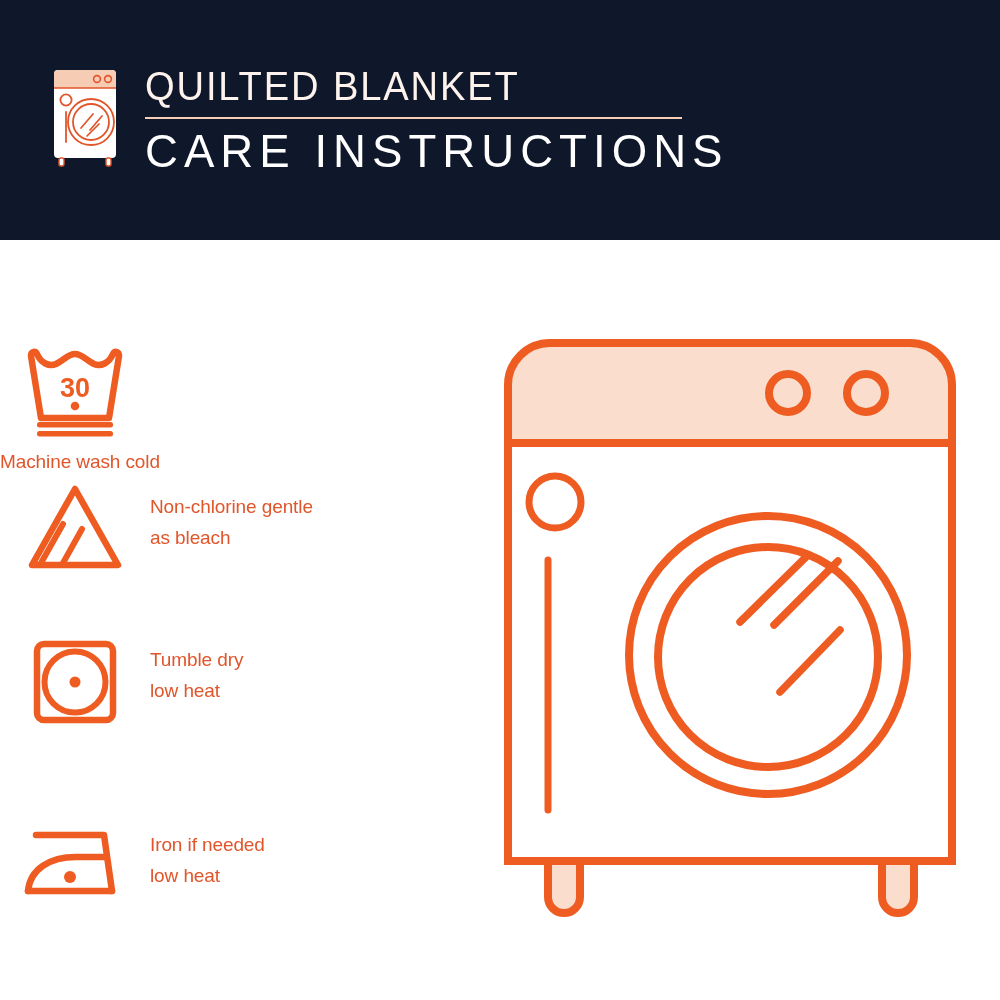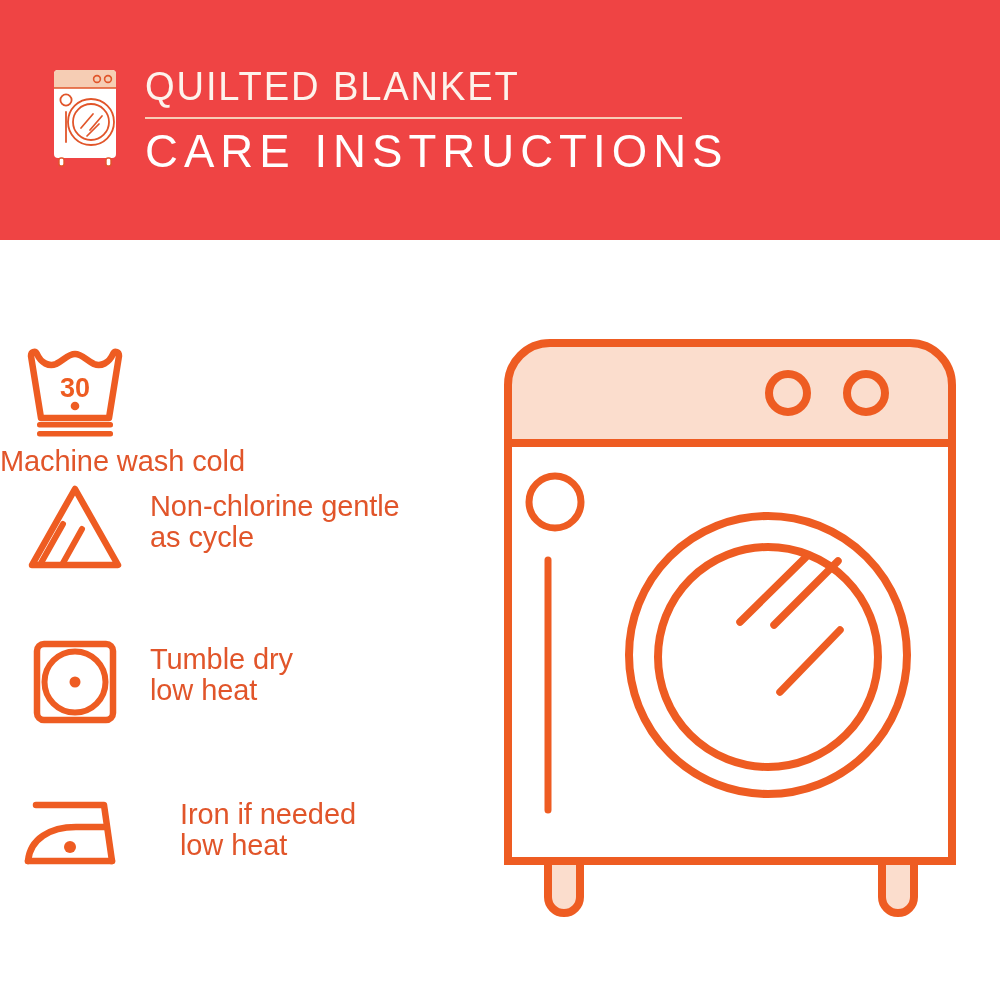--- a/index.html
+++ b/index.html
@@ -20,21 +20,21 @@
     background: #ffffff;
   }
 
   
   .header {
     position: absolute;
     left: 0;
     top: 0;
     width: 1000px;
     height: 240px;
-    background: #ef4444;
+    background: #0f172a;
     box-sizing: border-box;
   }
   .header-inner {
     position: absolute;
     left: 45px;
     top: 62px;
     display: flex;
     align-items: flex-start;
   }
   .brand-logo {
@@ -89,33 +89,33 @@
   .care-row {
     position: absolute;
     left: 0;
     width: 480px;
     display: flex;
     align-items: flex-start;
   }
   .care-row-0 { top: 100px; flex-direction: column; }
   .care-row-1 { top: 237px; }
   .care-row-2 { top: 390px; }
-  .care-row-3 { top: 545px; gap: 30px; }
+  .care-row-3 { top: 575px; }
 
   .care-symbol {
     width: 150px;
     flex: none;
     display: flex;
     justify-content: center;
     align-items: flex-start;
     padding-top: 2px;
   }
   .care-text {
     color: #e1552a;
-    font-size: 29px;
+    font-size: 19px;
     line-height: 31px;
     letter-spacing: -0.1px;
     font-weight: 400;
     font-family: "Liberation Sans", sans-serif;
     padding-top: 8px;
   }
   .care-row-1 .care-text,
   .care-row-2 .care-text,
   .care-row-3 .care-text { padding-top: 14px; }
   .care-text .ln { display: block; white-space: nowrap; }
@@ -196,21 +196,21 @@
     <div class="care-row care-row-1">
       <div class="care-symbol">
         <svg width="106" height="96" viewBox="0 0 106 96">
           <path d="M53 10 L96 86 L10 86 Z" fill="none" stroke="#ee5c22" stroke-width="6.5" stroke-linejoin="round"></path>
           <line x1="41" y1="45" x2="19" y2="84" stroke="#ee5c22" stroke-width="6" stroke-linecap="round"></line>
           <line x1="60" y1="50" x2="41" y2="84" stroke="#ee5c22" stroke-width="6" stroke-linecap="round"></line>
         </svg>
       </div>
       <div class="care-text">
         <span class="ln">Non-chlorine gentle</span>
-        <span class="ln">as cycle</span>
+        <span class="ln">as bleach</span>
       </div>
     </div>
 
     <div class="care-row care-row-2">
       <div class="care-symbol">
         <svg width="96" height="96" viewBox="0 0 96 96">
           <rect x="10" y="12" width="76" height="76" rx="7" ry="7" fill="none" stroke="#ee5c22" stroke-width="6.5"></rect>
           <circle cx="48" cy="50" r="30.5" fill="none" stroke="#ee5c22" stroke-width="6"></circle>
           <circle cx="48" cy="50" r="5.5" fill="#ee5c22"></circle>
         </svg>

